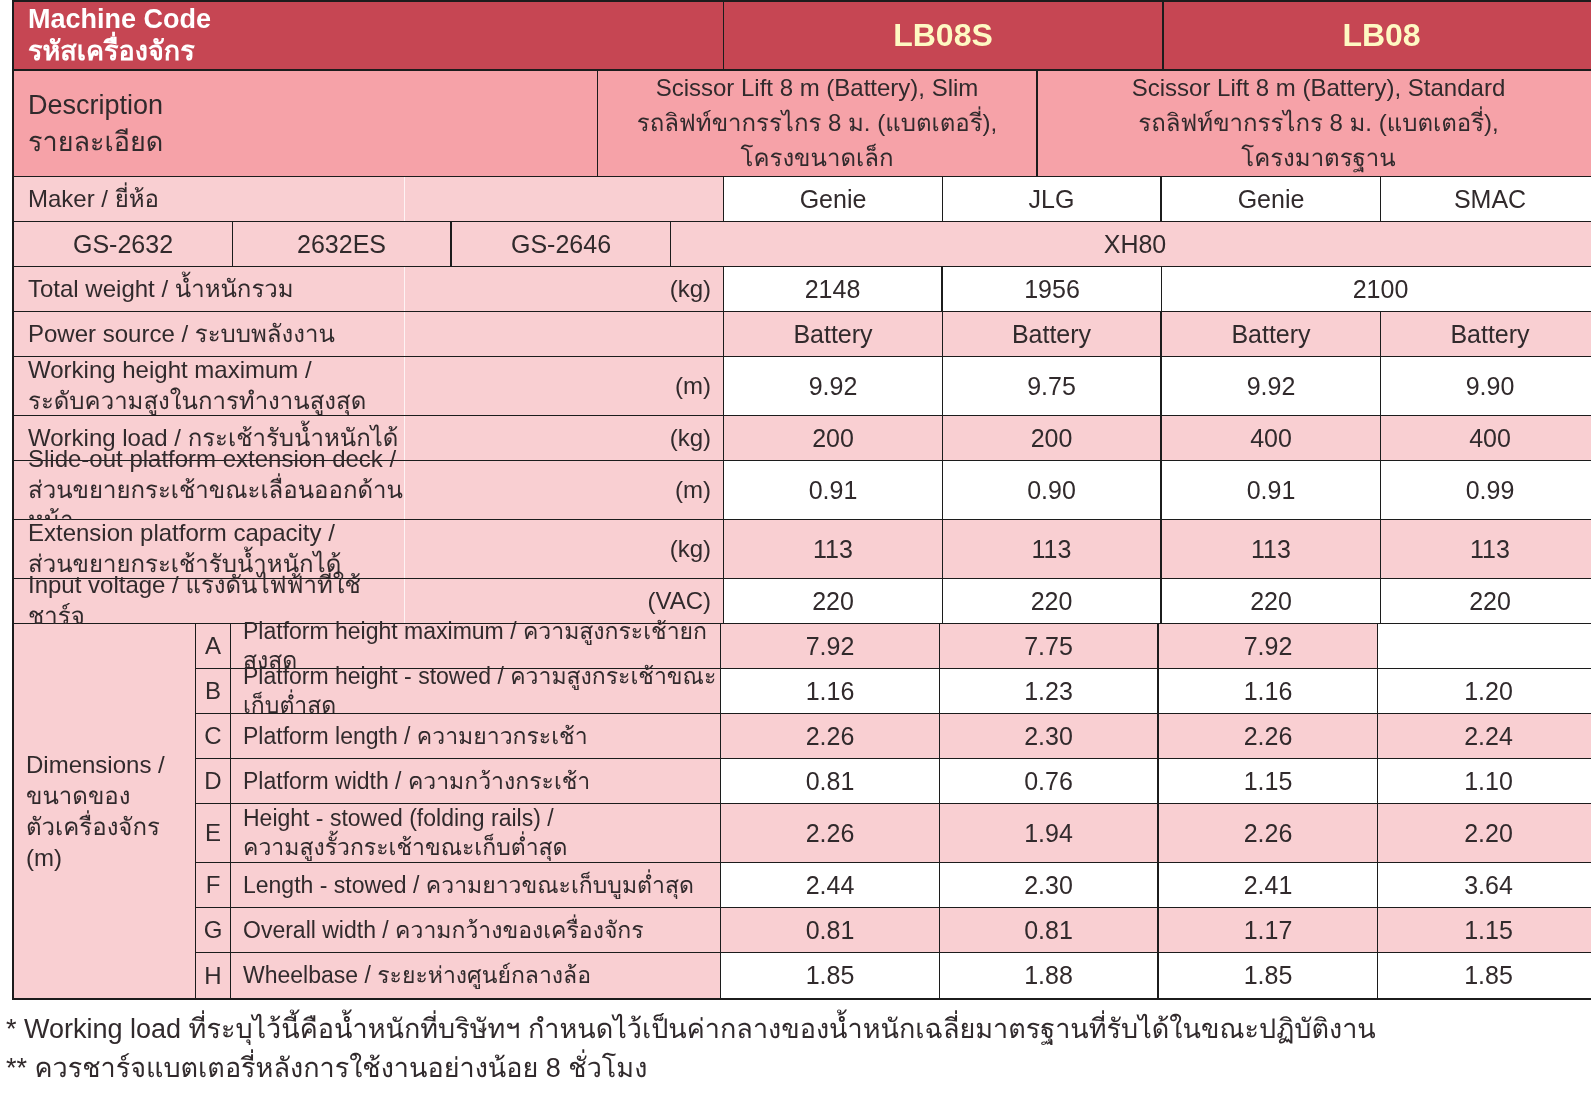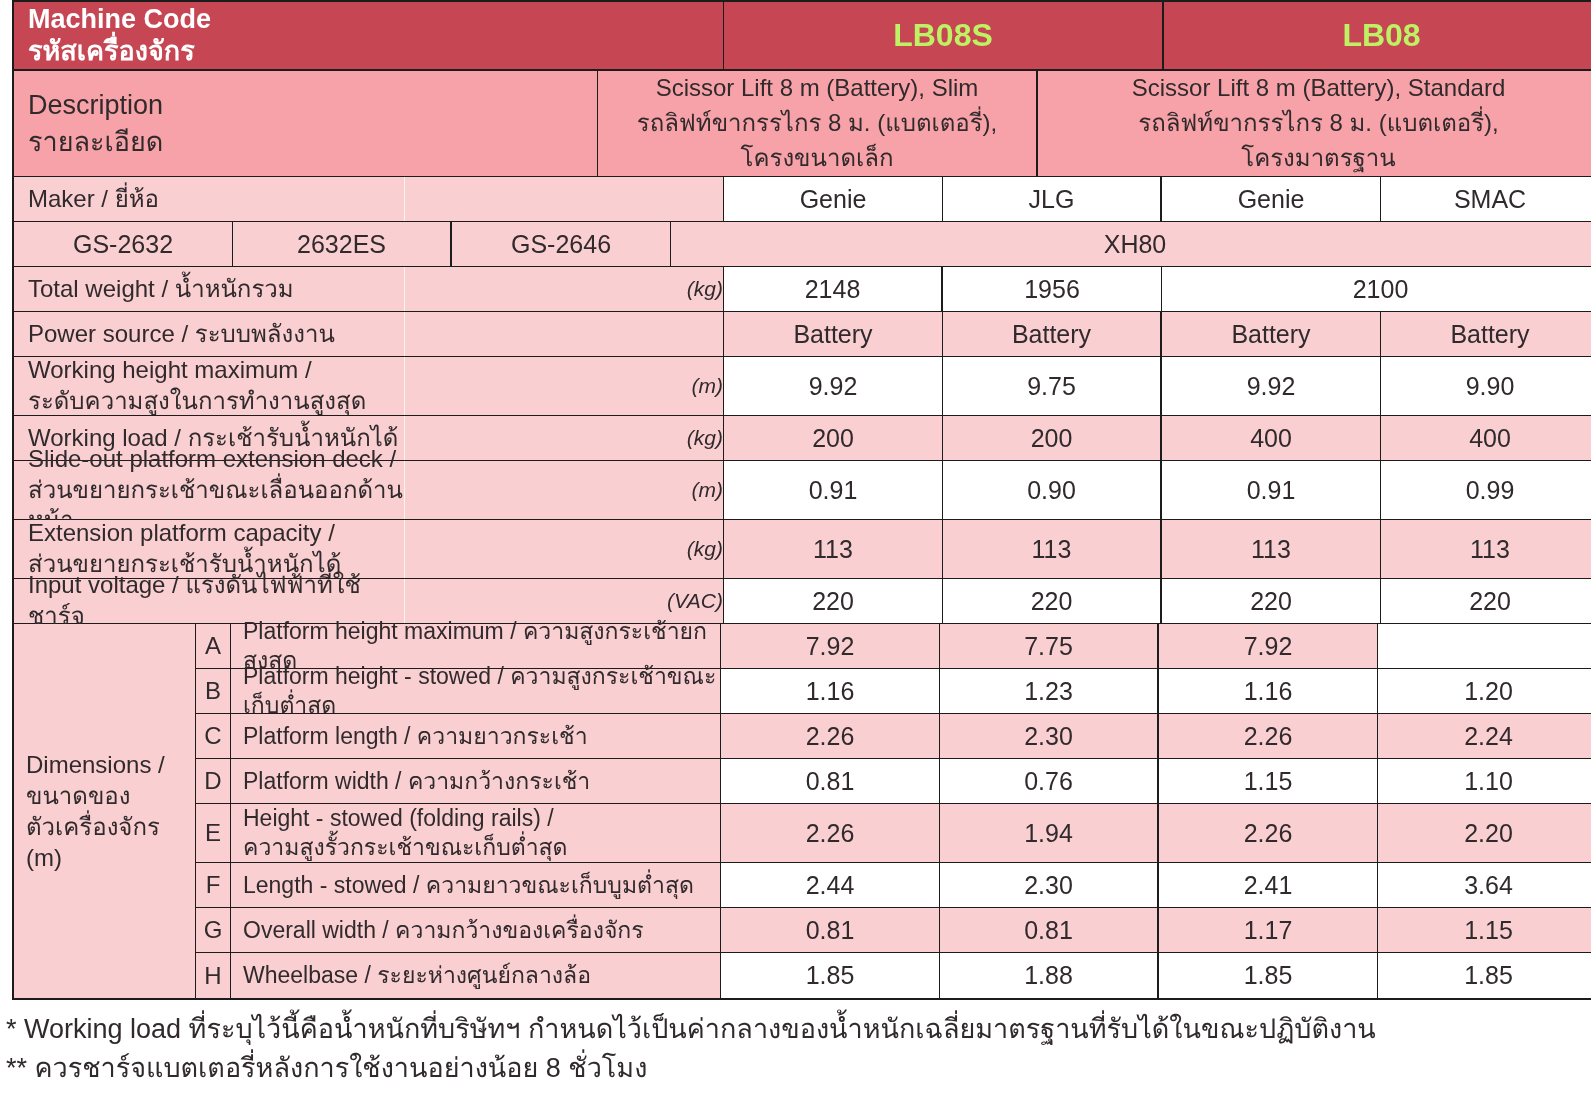--- a/index.html
+++ b/index.html
@@ -12,42 +12,42 @@
   .tbl { width:1589px; border:2px solid #1c1c1c; background:#fff;margin-left:12px; }
   .row { display:flex; border-bottom:1px solid #1c1c1c; }
   .h45 { height:45px; }
   .h59 { height:59px; }
 
   
   .hrow { height:69px; border-bottom:2px solid #1c1c1c; }
   .hlbl { width:710px; background:#C64653; color:#fff; border-right:1px solid #1c1c1c;
           display:flex; flex-direction:column; justify-content:center;
           padding-left:14px; font-weight:bold; font-size:27px; line-height:1.18; }
-  .hcol { width:440px; background:#C64653; color:#bef264; border-right:2px solid #1c1c1c;
+  .hcol { width:440px; background:#C64653; color:#fef9c3; border-right:2px solid #1c1c1c;
           display:flex; align-items:center; justify-content:center;
           font-weight:bold; font-size:32px; }
   .hcol.last { flex:1; border-right:none; }
 
   
   .drow-desc { height:106px; }
   .dlbl { width:584px; background:#F6A2A8; border-right:1px solid #1c1c1c;
           display:flex; flex-direction:column; justify-content:center;
           padding-left:14px; font-size:27px; line-height:1.35; }
   .dcol { width:440px; background:#F6A2A8; border-right:2px solid #1c1c1c;
           display:flex; align-items:center; justify-content:center; text-align:center;
           font-size:24px; line-height:1.45; white-space:pre-line; }
   .dcol.last { flex:1; border-right:none; }
 
   
   .lblcell { width:710px; border-right:1px solid #1c1c1c; background:#F9CFD2; display:flex; align-items:stretch; }
   .lbl { width:391px; border-right:1px solid rgba(255,255,255,0.75);
          display:flex; align-items:center; padding-left:14px;
          font-size:24px; line-height:1.28; white-space:pre-line; }
   .unitc { flex:1; display:flex; align-items:center; justify-content:flex-end;
-           padding-right:0; font-size:21px;font-style:italic; }
+           padding-right:12px; font-size:24px; }
   .v { width:219px; border-right:1px solid #1c1c1c;
        display:flex; align-items:center; justify-content:center; font-size:25px; }
   .v.vg { border-right-width:2px; }
   .v.vlast { flex:1; border-right:none; }
   .pinkbg { background:#F9CFD2; }
   .whitebg { background:#ffffff; }
 
   
   .dims-section { border-bottom:none; }
   .dimlbl { width:182px; border-right:1px solid #1c1c1c; background:#F9CFD2;

